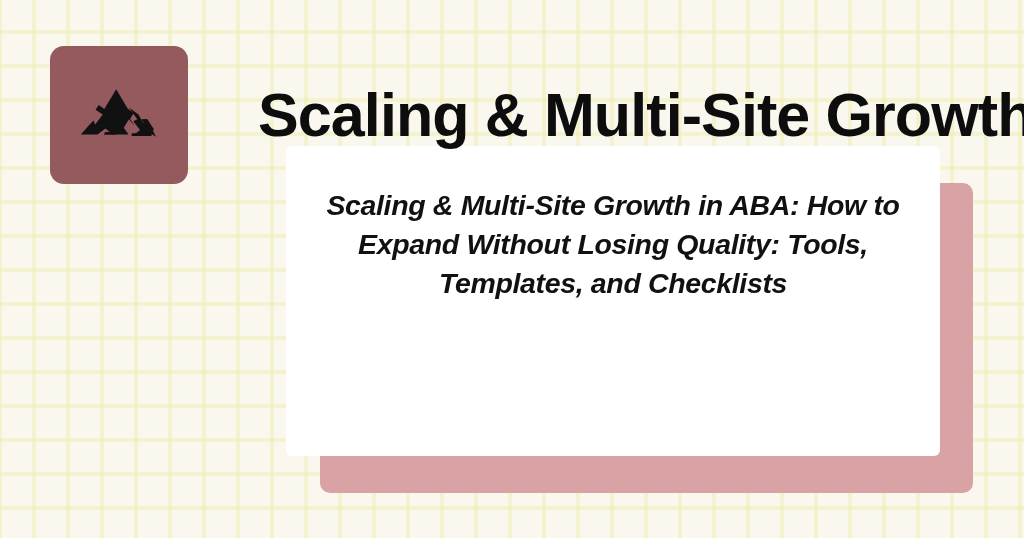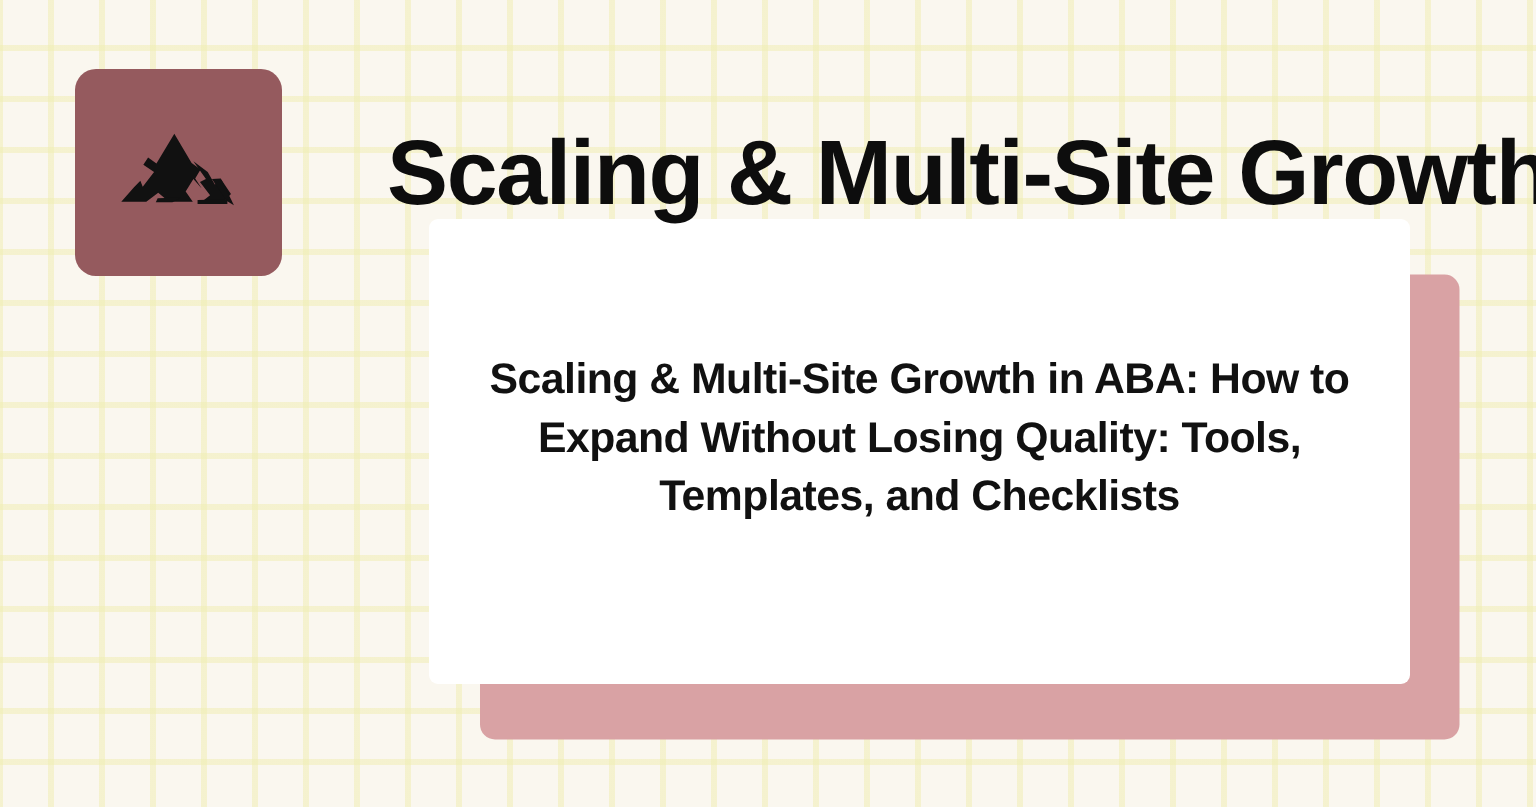--- a/index.html
+++ b/index.html
@@ -81,29 +81,30 @@
     height: 310px;
     background: #ffffff;
     border-radius: 6px;
     z-index: 2;
     display: flex;
     align-items: flex-start;
     justify-content: center;
   }
 
   #content-heading {
-    margin-top: 88px;
+    margin-top: 40px;
     width: 580px;
     text-align: center;
     font-size: 28.5px;
     line-height: 39px;
     font-weight: 800;
     letter-spacing: -0.35px;
     color: #111111;
     font-family: "Liberation Sans", sans-serif;
+    font-style: italic;
   }
 </style>
 </head>
 <body>
 
 <div id="bg-pattern"></div>
 
 <div id="accent-card"></div>
 
 <div id="logo-badge">

